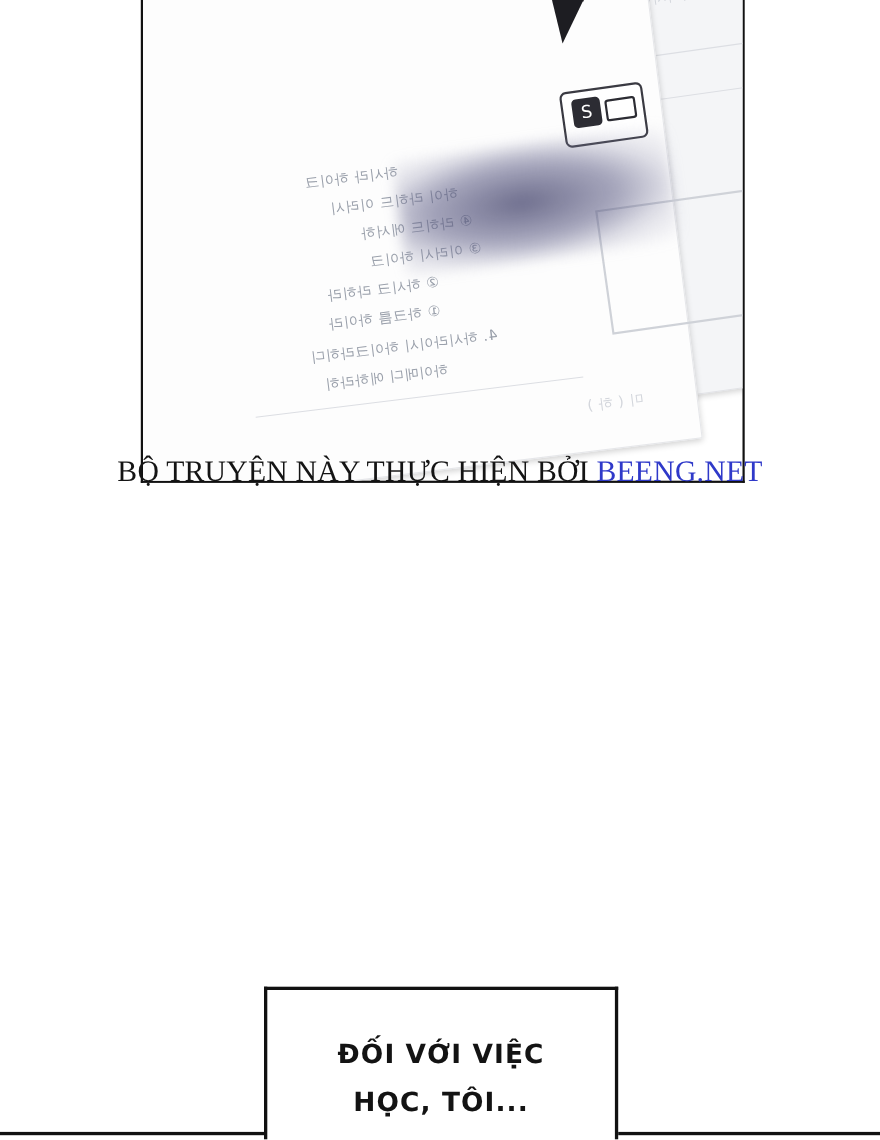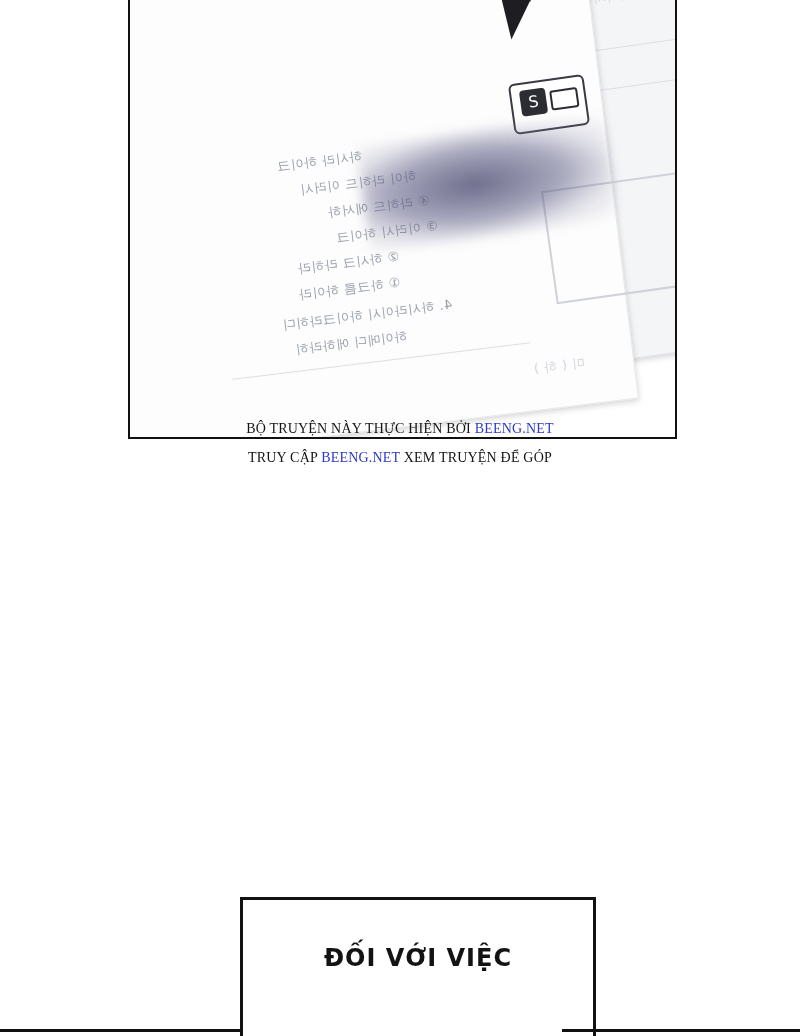--- a/index.html
+++ b/index.html
@@ -163,34 +163,34 @@
 
   
   .credit {
     position: absolute;
     left: 0;
     top: 414px;
     width: 800px;
     text-align: center;
     font-family: "Liberation Serif", serif;
     color: #141414;
-    font-size: 14px;
+    font-size: 27px;
     line-height: 29px;
     letter-spacing: 0.2px;
   }
   .credit .line { display: block; }
   .credit .brand { color: #2f39c9; }
   .credit .brand.b2 { color: #2f39c9; }
 
   
   .panel-bottom {
     position: absolute;
     left: 240px;
     top: 897px;
-    width: 356px;
+    width: 322px;
     height: 139px;
     background: #ffffff;
     border-left: 3px solid #111;
     border-right: 3px solid #111;
     border-top: 3px solid #111;
     box-sizing: border-box;
   }
   .panel-bottom .speech {
     position: absolute;
     left: 0;
@@ -253,22 +253,22 @@
   <div class="smudge"></div>
 
   <div class="pen">
     <div class="body"></div>
     <div class="tipcone"></div>
   </div>
 </div>
 
 <div class="credit">
   <span class="line"><span>BỘ TRUYỆN NÀY THỰC HIỆN BỞI </span><span class="brand">BEENG.NET</span></span>
-  <span class="line"><span>TRUY CẬP </span><span class="brand b2">BEENG.NET</span><span> XEM TRUYỆN ĐỂ GÓP</span></span>
 </div>
 
 <div class="panel-bottom">
   <div class="speech">
     <div>ĐỐI VỚI VIỆC</div>
+    <div>HỌC, TÔI...</div>
   </div>
 </div>
 <div class="bottom-rule"></div>
 <div class="bottom-rule right"></div>
 
 </body></html>

